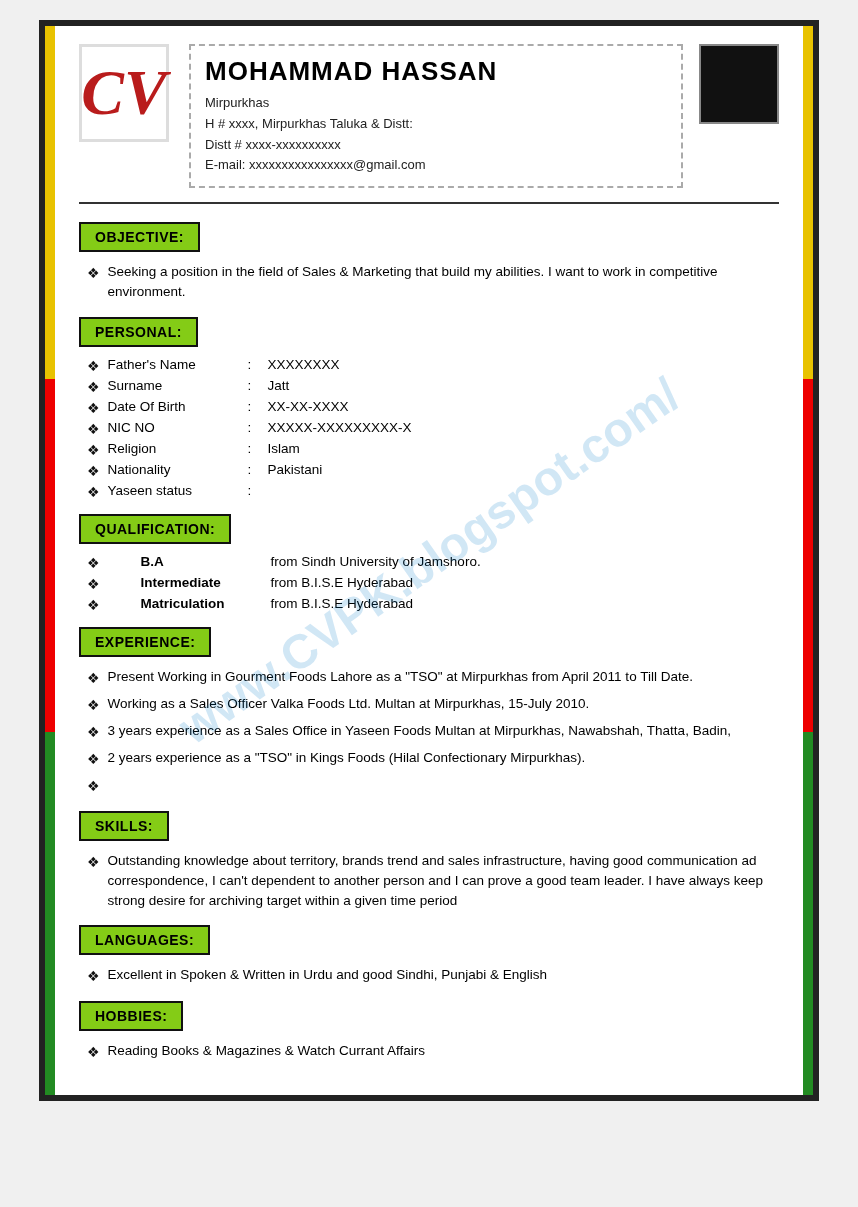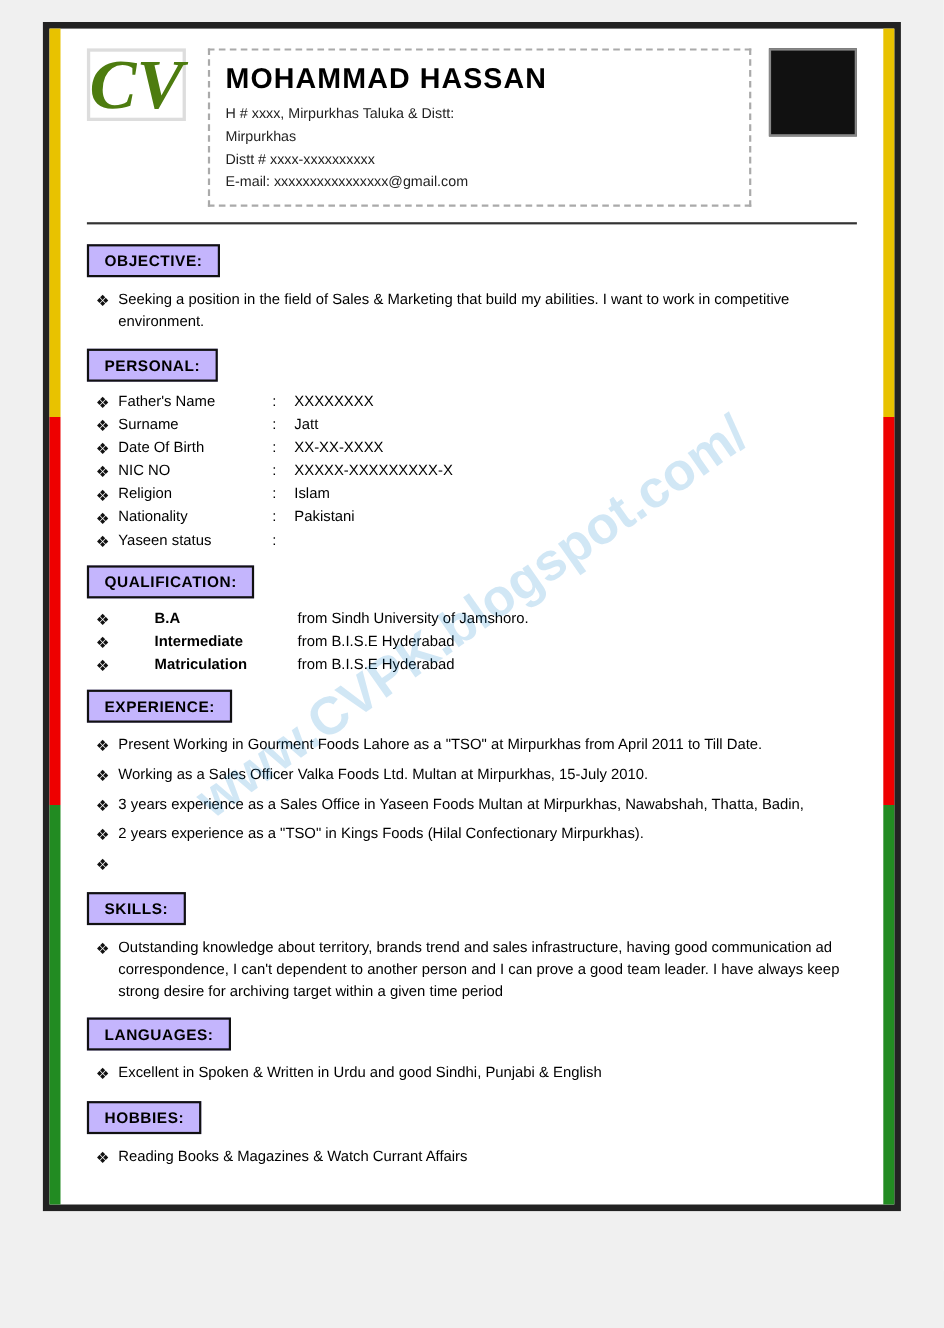--- a/index.html
+++ b/index.html
@@ -42,28 +42,28 @@
     
     .header {
       display: flex;
       align-items: flex-start;
       margin-bottom: 18px;
       border-bottom: 2px solid #333;
       padding-bottom: 14px;
     }
     .cv-logo {
       width: 90px;
-      height: 66px;
+      height: 98px;
       display: flex;
       align-items: center;
       justify-content: center;
       font-family: 'Times New Roman', serif;
       font-size: 64px;
       font-weight: bold;
-      color: #4d7c0f;
+      color: #b91c1c;
       border: 3px solid #ddd;
       flex-shrink: 0;
       margin-right: 20px;
       font-style: italic;
     }
     .header-info {
       flex: 1;
       border: 2px dashed #aaa;
       padding: 10px 14px;
     }
@@ -83,21 +83,21 @@
       width: 80px;
       height: 80px;
       background: #111;
       border: 2px solid #888;
       margin-left: 16px;
       flex-shrink: 0;
     }
     
     .section-header {
       border: 2.5px solid #111;
-      background: #c4b5fd;
+      background: #84cc16;
       padding: 5px 14px;
       font-weight: bold;
       font-size: 14px;
       display: inline-block;
       margin-bottom: 10px;
       letter-spacing: 0.5px;
     }
     .section {
       margin-bottom: 14px;
     }
@@ -173,22 +173,22 @@
 
 <div class="page">
   <div class="watermark">www.CVPK.blogspot.com/</div>
   <div class="inner">
 
     <div class="header">
       <div class="cv-logo">CV</div>
       <div class="header-info">
         <div class="header-name">MOHAMMAD HASSAN</div>
         <div class="header-detail">
+          <div>Mirpurkhas</div>
           <div>H # xxxx, Mirpurkhas Taluka &amp; Distt:</div>
-          <div>Mirpurkhas</div>
           <div>Distt # xxxx-xxxxxxxxxx</div>
           <div>E-mail: xxxxxxxxxxxxxxxx@gmail.com</div>
         </div>
       </div>
       <div class="photo-box"></div>
     </div>
 
     <div class="section">
       <div class="section-header">OBJECTIVE:</div>
       <div class="bullet-item">

